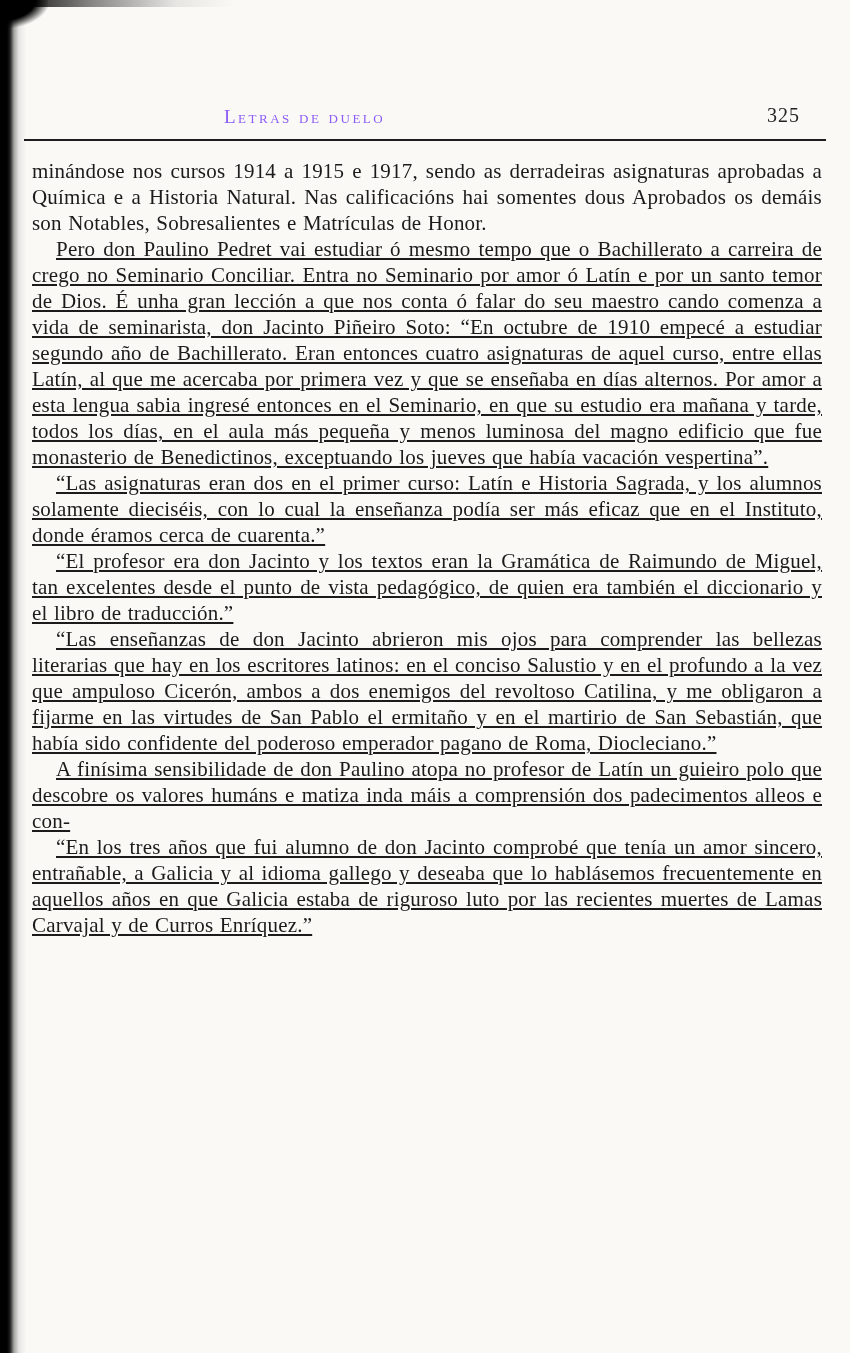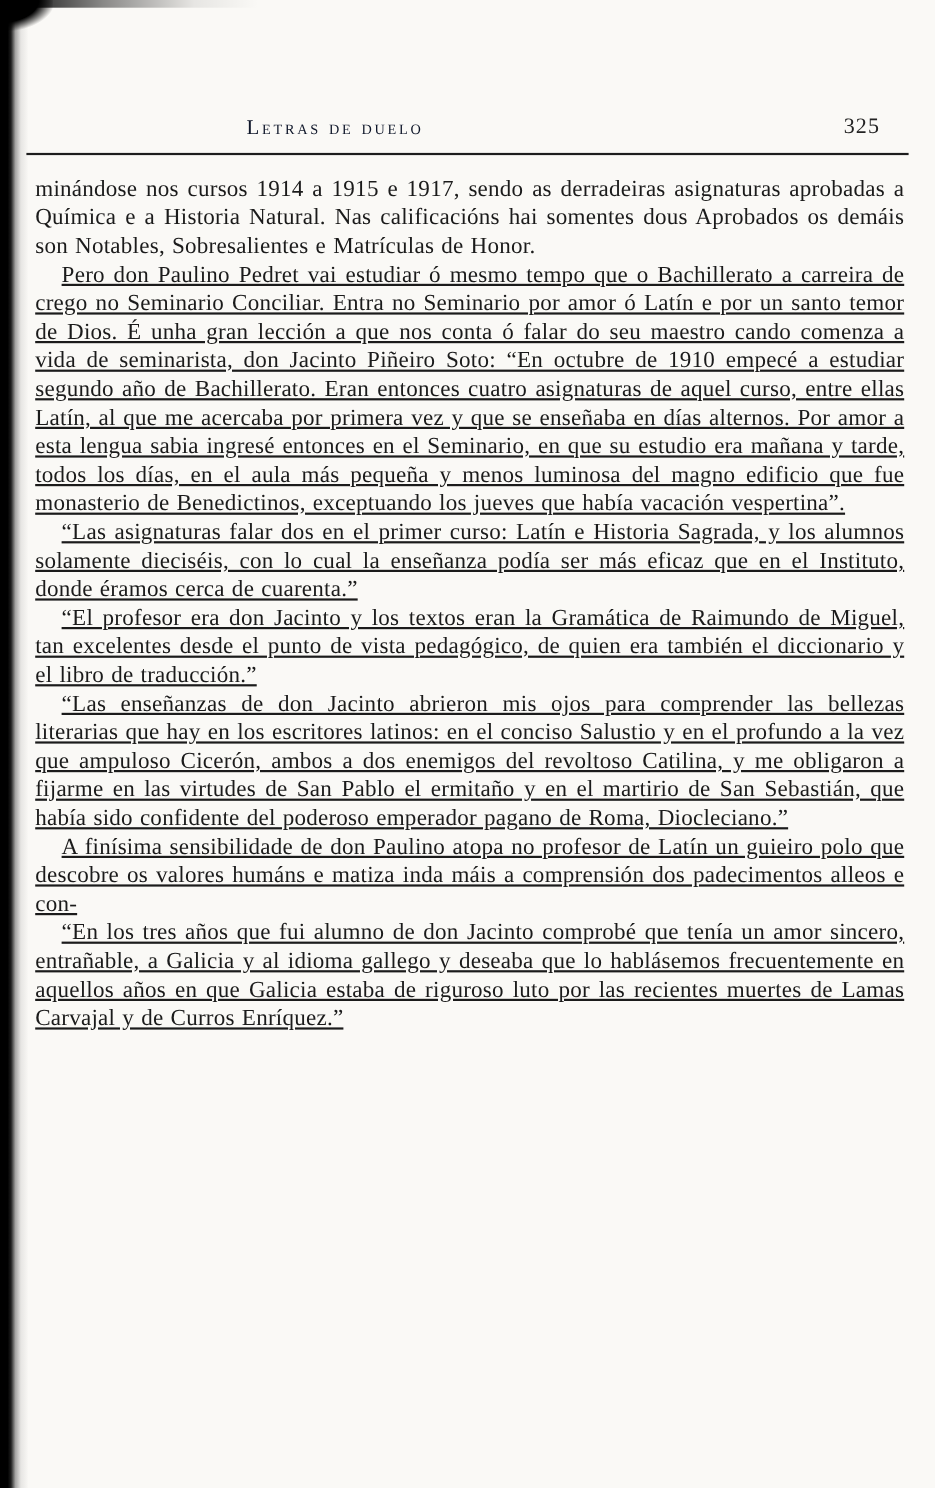--- a/index.html
+++ b/index.html
@@ -44,21 +44,21 @@
     width: 48px; height: 28px;
     background: radial-gradient(ellipse at 0 0, #000 52%, transparent 74%);
   }
   .header-title {
     position: absolute;
     top: 106px;
     left: 224px;
     font-variant: small-caps;
     letter-spacing: 2.5px;
     font-size: 19px;
-    color: #0f172a;
+    color: #8b5cf6;
     white-space: nowrap;
   }
   .folio {
     position: absolute;
     top: 104px;
     right: 50px;
     font-size: 20px;
     letter-spacing: 1px;
     color: #232323;
     margin-left: 28px;
@@ -100,19 +100,19 @@
 
   <span class="header-title">Letras de duelo</span>
 
   <span class="folio">325</span>
 
   <div class="rule"></div>
 
   <div class="body-text">
       <p class="para">minándose nos cursos 1914 a 1915 e 1917, sendo as derradeiras asignaturas aprobadas a Química e a Historia Natural. Nas calificacións hai somentes dous Aprobados os demáis son Notables, Sobresalientes e Matrículas de Honor.</p>
       <p class="para indent">Pero don Paulino Pedret vai estudiar ó mesmo tempo que o Bachillerato a carreira de crego no Seminario Conciliar. Entra no Seminario por amor ó Latín e por un santo temor de Dios. É unha gran lección a que nos conta ó falar do seu maestro cando comenza a vida de seminarista, don Jacinto Piñeiro Soto: “En octubre de 1910 empecé a estudiar segundo año de Bachillerato. Eran entonces cuatro asignaturas de aquel curso, entre ellas Latín, al que me acercaba por primera vez y que se enseñaba en días alternos. Por amor a esta lengua sabia ingresé entonces en el Seminario, en que su estudio era mañana y tarde, todos los días, en el aula más pequeña y menos luminosa del magno edificio que fue monasterio de Benedictinos, exceptuando los jueves que había vacación vespertina”.</p>
-      <p class="para indent">“Las asignaturas falar dos en el primer curso: Latín e Historia Sagrada, y los alumnos solamente dieciséis, con lo cual la enseñanza podía ser más eficaz que en el Instituto, donde éramos cerca de cuarenta.”</p>
+      <p class="para indent">“Las asignaturas eran dos en el primer curso: Latín e Historia Sagrada, y los alumnos solamente dieciséis, con lo cual la enseñanza podía ser más eficaz que en el Instituto, donde éramos cerca de cuarenta.”</p>
       <p class="para indent">“El profesor era don Jacinto y los textos eran la Gramática de Raimundo de Miguel, tan excelentes desde el punto de vista pedagógico, de quien era también el diccionario y el libro de traducción.”</p>
       <p class="para indent">“Las enseñanzas de don Jacinto abrieron mis ojos para comprender las bellezas literarias que hay en los escritores latinos: en el conciso Salustio y en el profundo a la vez que ampuloso Cicerón, ambos a dos enemigos del revoltoso Catilina, y me obligaron a fijarme en las virtudes de San Pablo el ermitaño y en el martirio de San Sebastián, que había sido confidente del poderoso emperador pagano de Roma, Diocleciano.”</p>
       <p class="para indent">A finísima sensibilidade de don Paulino atopa no profesor de Latín un guieiro polo que descobre os valores humáns e matiza inda máis a comprensión dos padecimentos alleos e con-</p>
       <p class="para indent">“En los tres años que fui alumno de don Jacinto comprobé que tenía un amor sincero, entrañable, a Galicia y al idioma gallego y deseaba que lo hablásemos frecuentemente en aquellos años en que Galicia estaba de riguroso luto por las recientes muertes de Lamas Carvajal y de Curros Enríquez.”</p>
     </div>
 </div>
 
 </body></html>

